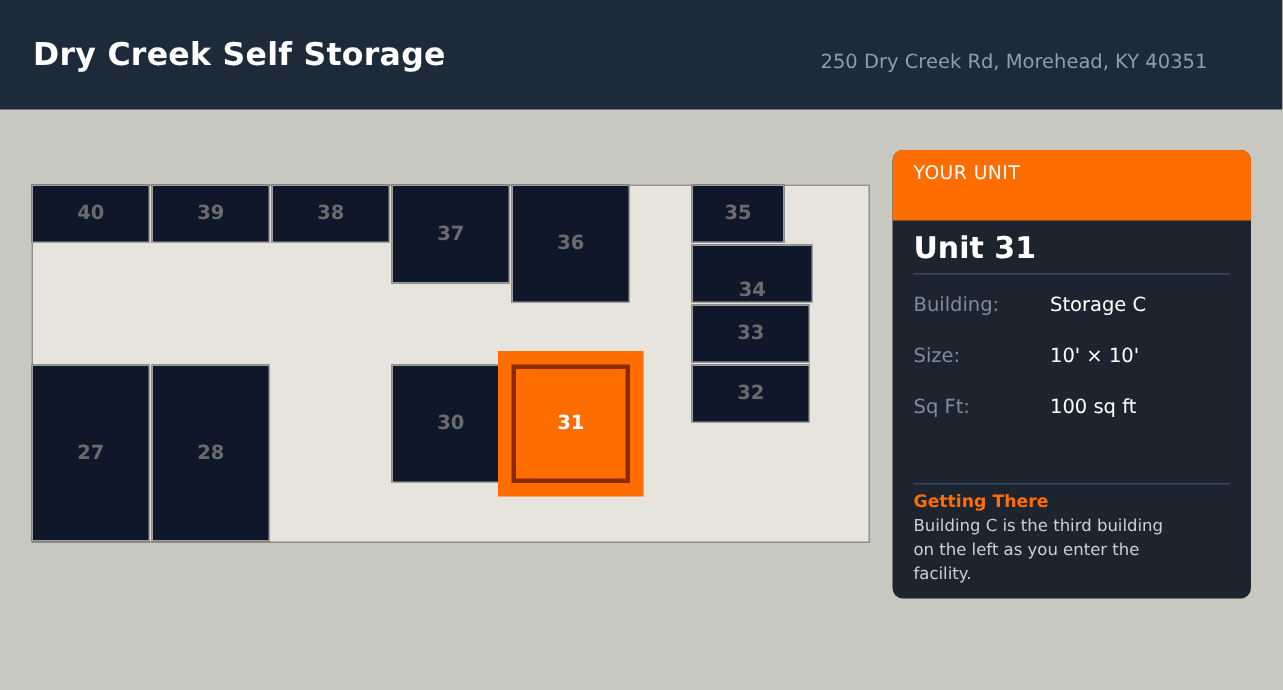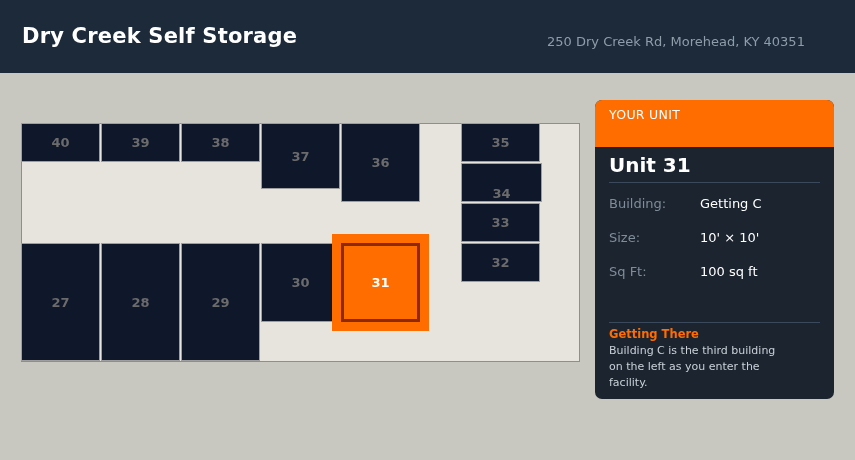--- a/index.html
+++ b/index.html
@@ -28,39 +28,36 @@
 
 <div class="header">
   <div class="title">Dry Creek Self Storage</div>
   <div class="address">250 Dry Creek Rd, Morehead, KY 40351</div>
 </div>
 
 <div class="map" id="map">
     <div class="unit" style="left: 239px; top: 119px; width: 79px; height: 79px;">
       <span>30</span>
     </div>
-    <div class="unit" style="left: 159px; top: 119px; width: 79px; height: 118px;">
-      <span>29</span>
-    </div>
     <div class="unit" style="left: 79px; top: 119px; width: 79px; height: 118px;">
       <span>28</span>
     </div>
     <div class="unit" style="left: -1px; top: 119px; width: 79px; height: 118px;">
       <span>27</span>
     </div>
     <div class="unit" style="left: 439px; top: 119px; width: 79px; height: 39px;">
       <span>32</span>
     </div>
     <div class="unit" style="left: 439px; top: 79px; width: 79px; height: 39px;">
       <span>33</span>
     </div>
     <div class="unit" style="left: 439px; top: 39px; width: 81px; height: 39px; align-items: flex-end;">
       <span>34</span>
     </div>
-    <div class="unit" style="left: 439px; top: -1px; width: 79px; height: 39px;">
+    <div class="unit" style="left: 439px; top: -1px; width: 62px; height: 39px;">
       <span>35</span>
     </div>
     <div class="unit" style="left: 319px; top: -1px; width: 79px; height: 79px;">
       <span>36</span>
     </div>
     <div class="unit" style="left: 239px; top: -1px; width: 79px; height: 66px;">
       <span>37</span>
     </div>
     <div class="unit" style="left: 159px; top: -1px; width: 79px; height: 39px;">
       <span>38</span>
@@ -79,21 +76,21 @@
 
 <div class="panel">
   <div class="panel-head">
     <div class="panel-kicker">YOUR UNIT</div>
   </div>
   <div class="unit-name">Unit 31</div>
   <div class="rule" style="top:82px;"></div>
 
   <div class="row" style="top:96px;">
     <span class="k">Building:</span>
-    <span class="v">Getting C</span>
+    <span class="v">Storage C</span>
   </div>
   <div class="row" style="top:130px;">
     <span class="k">Size:</span>
     <span class="v">10' × 10'</span>
   </div>
   <div class="row" style="top:164px;">
     <span class="k">Sq Ft:</span>
     <span class="v">100 sq ft</span>
   </div>
 

